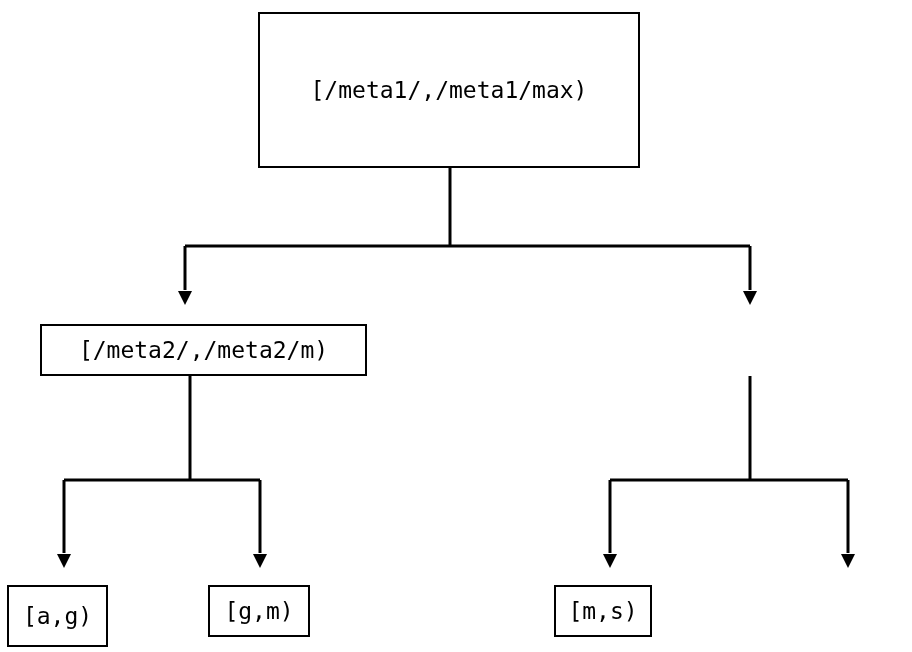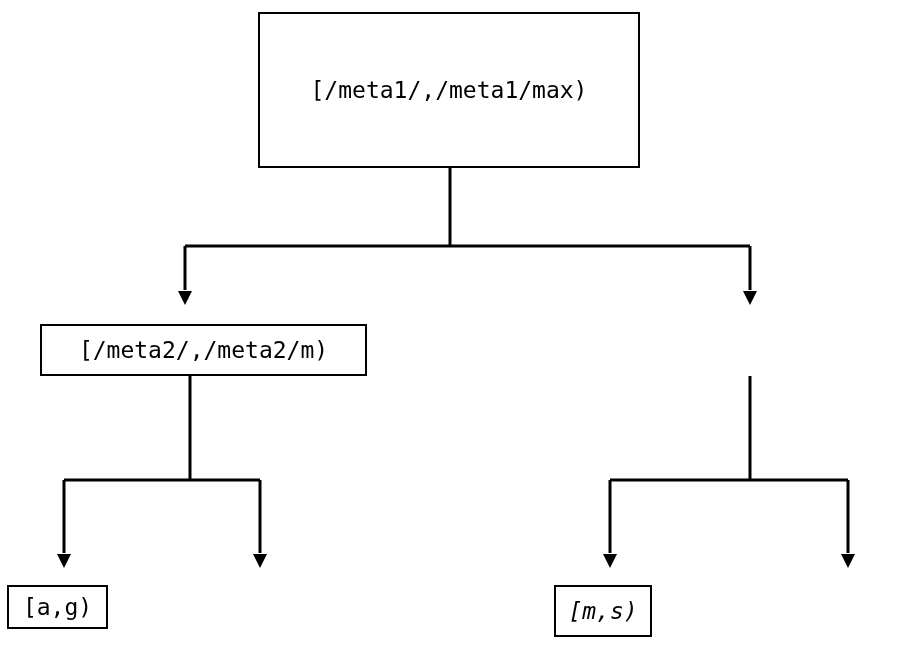--- a/index.html
+++ b/index.html
@@ -86,19 +86,20 @@
     </g>
     <polygon points="603,554 617,554 610,568" fill="#000000"></polygon>
     <polygon points="841,554 855,554 848,568" fill="#000000"></polygon>
   </svg>
 
   <div class="node node-root" id="node-root" style="left: 258px; top: 12px; width: 382px; height: 156px;">[/meta1/,/meta1/max)</div>
 
   <div class="node node-mid" id="node-mid-left" style="left: 21px; top: 324px; width: 327px; height: 52px; margin-left: 19px;">[/meta2/,/meta2/m)</div>
 
 
-  <div class="node node-leaf" id="node-leaf-a-g" style="left: 7px; top: 585px; width: 101px; height: 44px;">[a,g)</div>
+  <div class="node node-leaf" id="node-leaf-a-g" style="left: 7px; top: 585px; width: 101px; height: 62px;">[a,g)</div>
 
+  <div class="node node-leaf" id="node-leaf-g-m" style="left: 208px; top: 585px; width: 102px; height: 52px;">[g,m)</div>
 
-  <div class="node node-leaf" id="node-leaf-m-s" style="left: 554px; top: 585px; width: 98px; height: 52px; font-style: italic;">[m,s)</div>
+  <div class="node node-leaf" id="node-leaf-m-s" style="left: 554px; top: 585px; width: 98px; height: 52px;">[m,s)</div>
 
 
 </div>
 
 </body></html>

